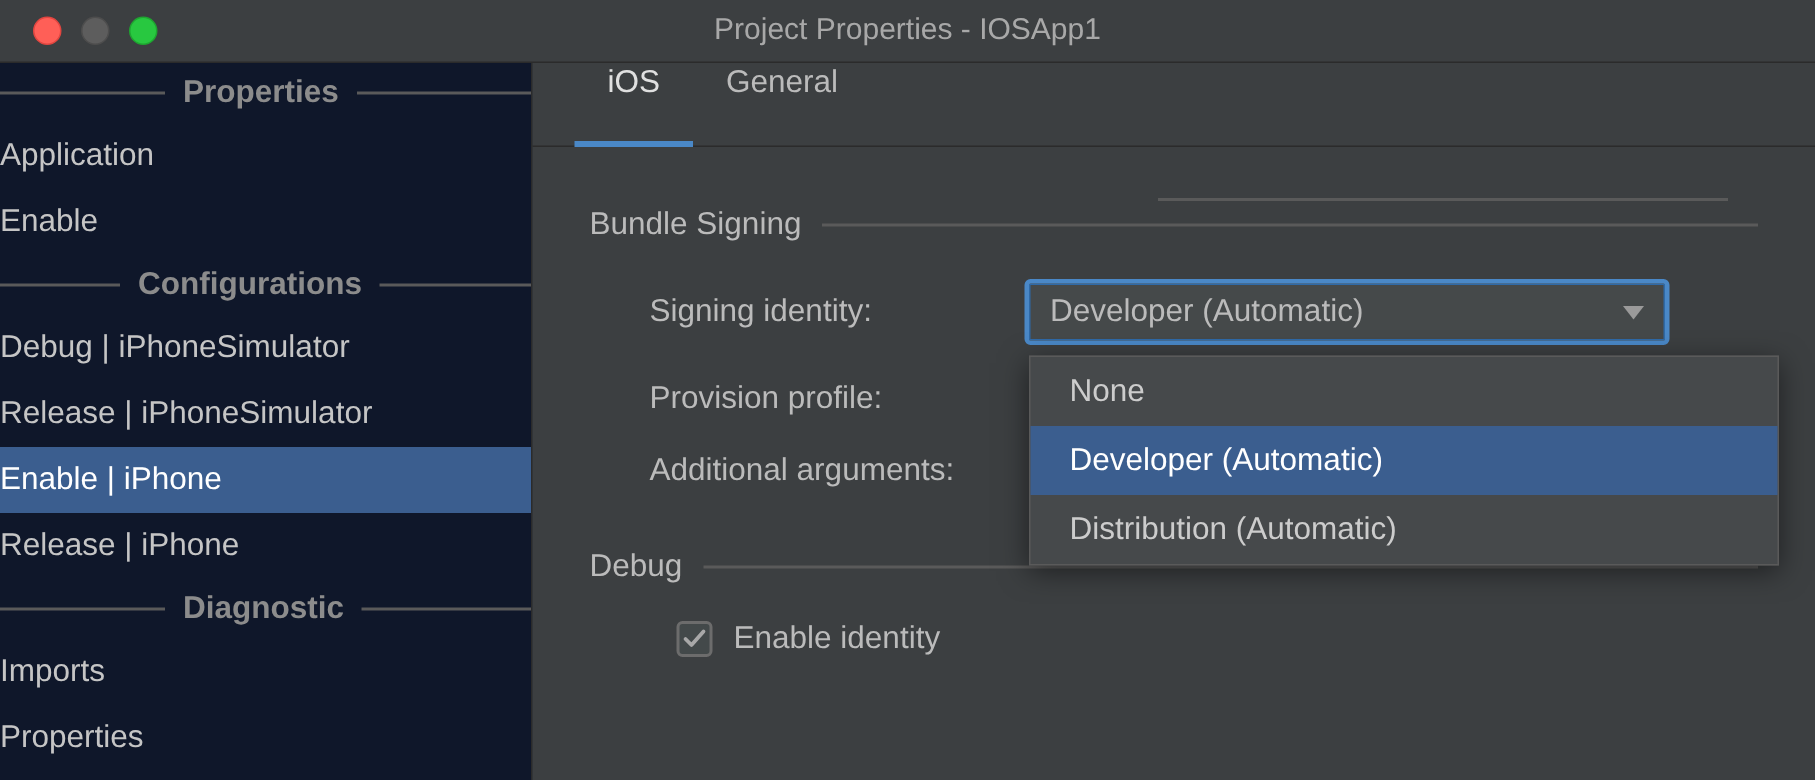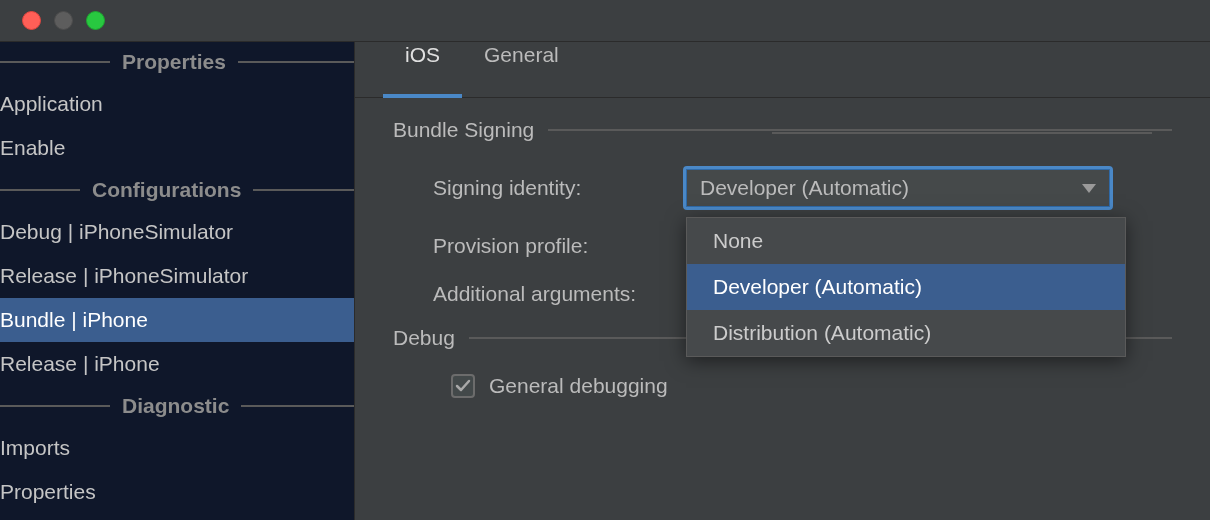--- a/index.html
+++ b/index.html
@@ -105,21 +105,21 @@
     }
     .detail-border-frag {
       position: absolute;
       top: 90px;
       right: 58px;
       width: 380px;
       height: 2px;
       background: #5a5a5a;
     }
     .fieldset {
-      margin: 20px 38px 0 38px;
+      margin: 40px 38px 0 38px;
     }
     .fieldset-header {
       display: flex;
       align-items: center;
       color: #bbbbbb;
       font-size: 21px;
     }
     .fieldset-header .label {
       padding-right: 14px;
       white-space: nowrap;
@@ -158,21 +158,21 @@
     .combo-arrow {
       margin-left: auto;
       border-left: 7px solid transparent;
       border-right: 7px solid transparent;
       border-top: 9px solid #9a9a9a;
     }
     .dropdown-popup {
       position: absolute;
       left: 0;
       top: 48px;
-      width: 440px;
+      width: 500px;
       background: #46494b;
       border: 1px solid #5a5a5a;
       box-shadow: 0 4px 18px rgba(0,0,0,0.5);
       z-index: 20;
     }
     .dropdown-option {
       height: 46px;
       display: flex;
       align-items: center;
       padding: 0 26px;
@@ -206,20 +206,21 @@
   </style>
 </head>
 <body>
 
 <div class="titlebar">
   <div class="traffic-lights">
     <div class="traffic-light tl-red"></div>
     <div class="traffic-light tl-yellow"></div>
     <div class="traffic-light tl-green"></div>
   </div>
+  <div class="title-text">Project Properties - IOSApp1</div>
 </div>
 
 <div class="main">
   <div class="sidebar">
 
     <div class="group-header">
       <div class="line left-short"></div>
       <div class="label">Properties</div>
       <div class="line"></div>
     </div>
@@ -235,21 +236,21 @@
       <div class="label">Configurations</div>
       <div class="line"></div>
     </div>
     <div class="sidebar-item">
       <span>Debug | iPhoneSimulator</span>
     </div>
     <div class="sidebar-item">
       <span>Release | iPhoneSimulator</span>
     </div>
     <div class="sidebar-item selected">
-      <span>Bundle | iPhone</span>
+      <span>Enable | iPhone</span>
     </div>
     <div class="sidebar-item">
       <span>Release | iPhone</span>
     </div>
 
     <div class="group-header">
       <div class="line" style="width:110px;flex:none;"></div>
       <div class="label">Diagnostic</div>
       <div class="line"></div>
     </div>
@@ -313,18 +314,18 @@
       <div class="fieldset-header">
         <span class="label">Debug</span>
         <span class="line"></span>
       </div>
       <div class="checkbox-row">
         <div class="checkbox">
           <svg viewBox="0 0 16 16">
               <path d="M2 8 L6 12 L14 3" stroke="#a8a8a8" stroke-width="2.5" fill="none" stroke-linecap="round" stroke-linejoin="round"></path>
             </svg>
         </div>
-        <span class="checkbox-label">General debugging</span>
+        <span class="checkbox-label">Enable identity</span>
       </div>
     </div>
 
   </div>
 </div>
 
 </body></html>

